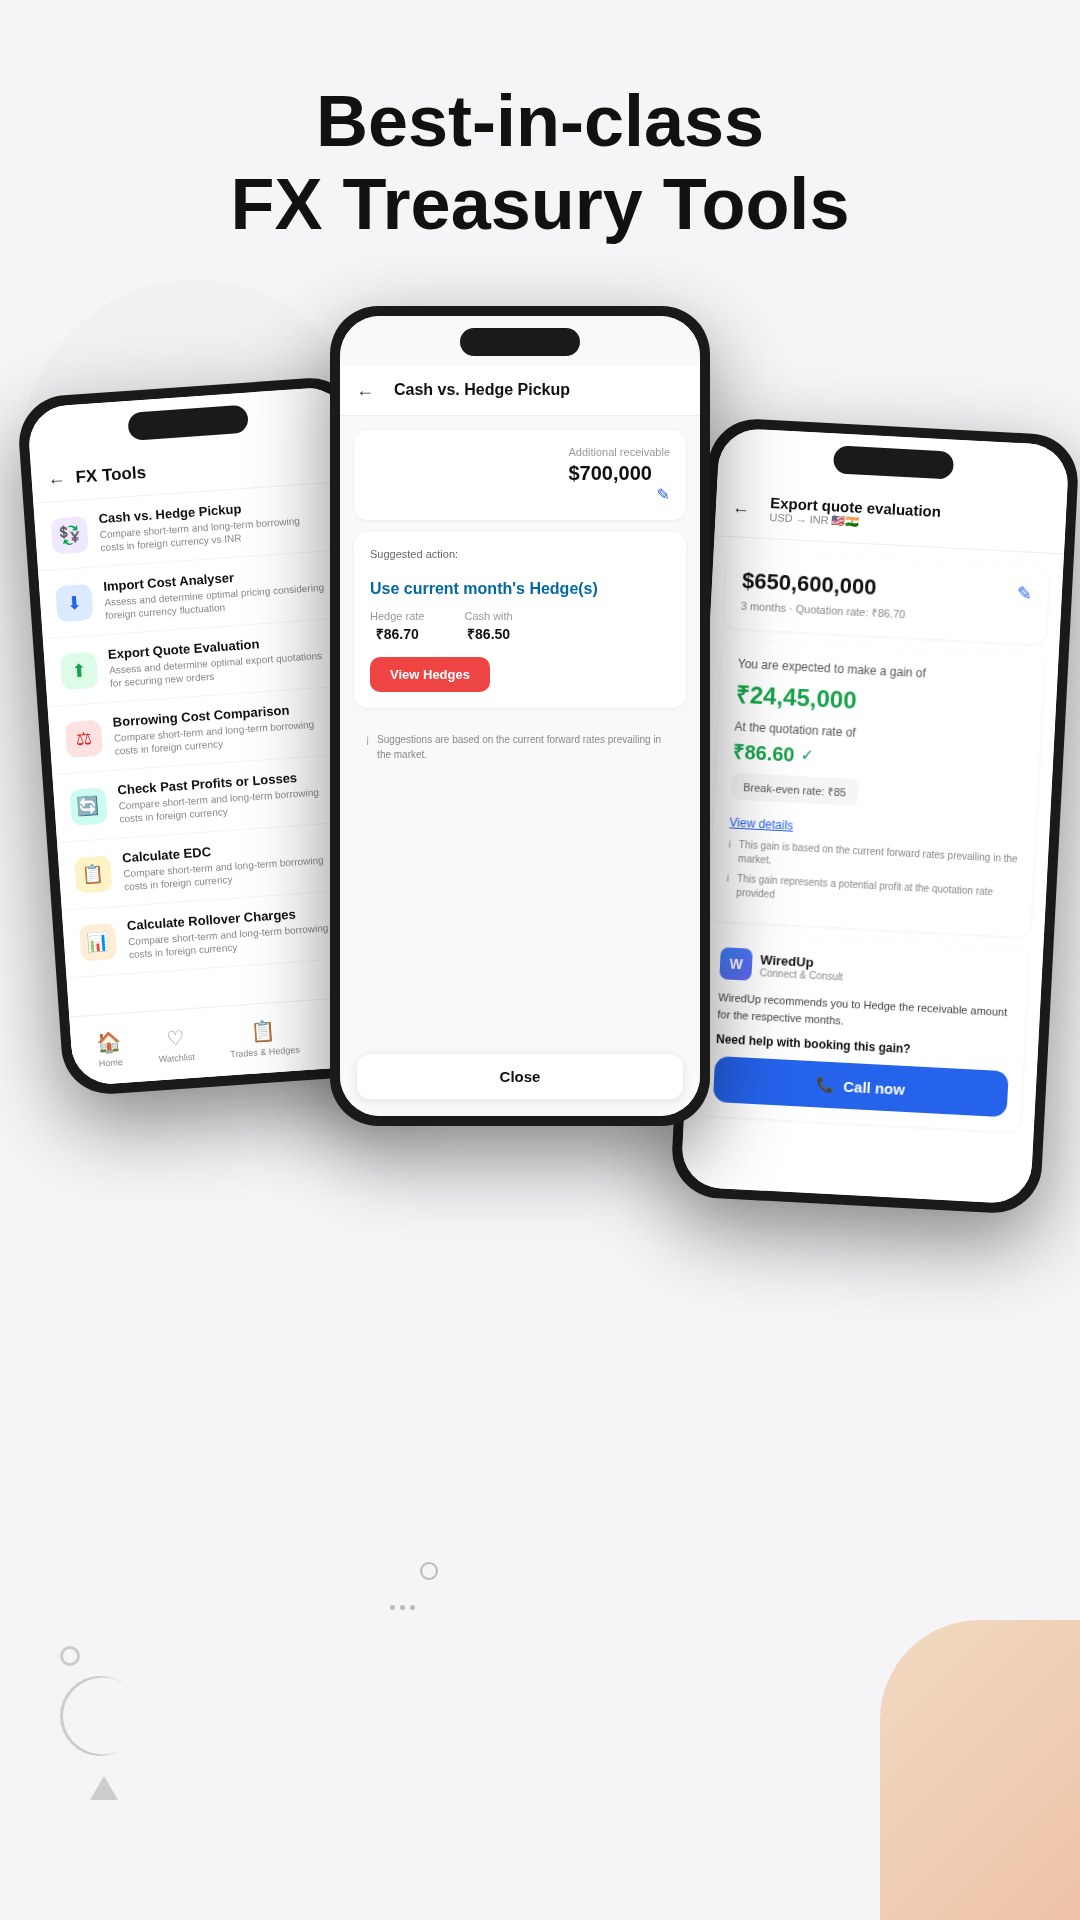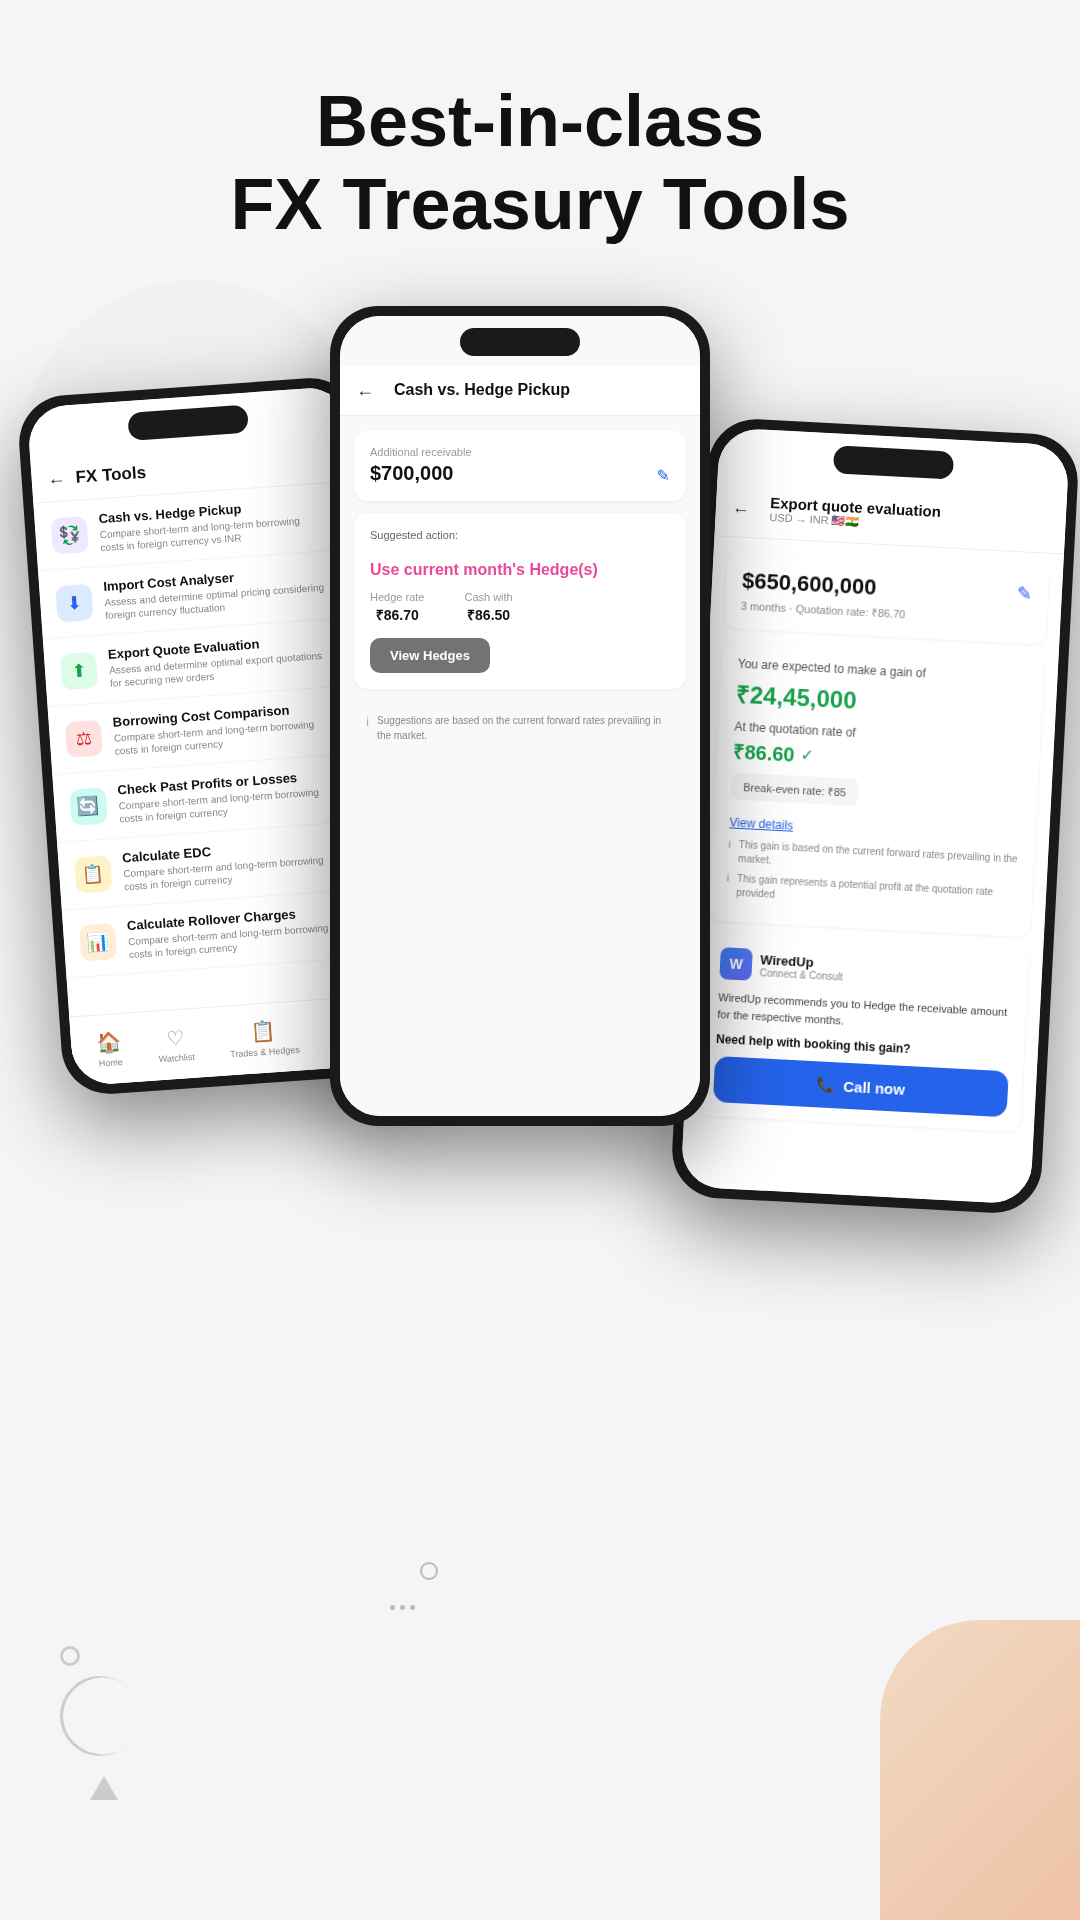--- a/index.html
+++ b/index.html
@@ -234,44 +234,44 @@
     .cvh-card {
       background: #fff;
       border-radius: 14px;
       padding: 16px;
       margin-bottom: 12px;
       box-shadow: 0 1px 4px rgba(0,0,0,0.06);
     }
     .trade-type { font-size: 12px; color: #666; margin-bottom: 4px; }
     .field-label { font-size: 11px; color: #999; margin-bottom: 4px; }
     .field-value { font-size: 20px; font-weight: 700; color: #111; }
-    .field-row { display: flex; justify-content: space-between; align-items: flex-end; }
+    .field-row { display: flex; justify-content: space-between; align-items: flex-end; flex-direction: column; }
     .edit-icon { color: #2563eb; font-size: 16px; }
 
     .suggested-card {
       background: #fff;
       border-radius: 14px;
       padding: 16px;
       margin-bottom: 12px;
       box-shadow: 0 1px 4px rgba(0,0,0,0.06);
     }
     .suggested-label { font-size: 11px; color: #666; margin-bottom: 20px; }
-    .suggested-action { font-size: 16px; font-weight: 700; color: #ec4899; margin-bottom: 12px; }
+    .suggested-action { font-size: 16px; font-weight: 700; color: #0369a1; margin-bottom: 12px; }
 
     .rate-row {
       display: flex;
       gap: 40px;
       margin-bottom: 14px;
       text-align: center;
     }
     .rate-col-label { font-size: 11px; color: #999; }
     .rate-col-value { font-size: 14px; font-weight: 600; color: #111; margin-top: 2px; }
 
     .view-hedges-btn {
-      background: #737373;
+      background: #ef4444;
       color: #fff;
       border: none;
       border-radius: 10px;
       padding: 10px 20px;
       font-size: 13px;
       font-weight: 600;
       cursor: pointer;
     }
 
     .info-box {
@@ -612,20 +612,21 @@
 
             <button class="view-hedges-btn">View Hedges</button>
           </div>
 
           <div class="info-box">
             <span class="info-icon">ℹ</span>
             <span>Suggestions are based on the current forward rates prevailing in the market.</span>
           </div>
         </div>
 
+        <div class="close-btn">Close</div>
       </div>
     </div>
   </div>
 
   <div class="phone phone-right">
     <div class="phone-inner">
       <div class="phone-notch"></div>
       <div class="screen" style="padding-top:50px;">
 
         <div class="eq-header">

